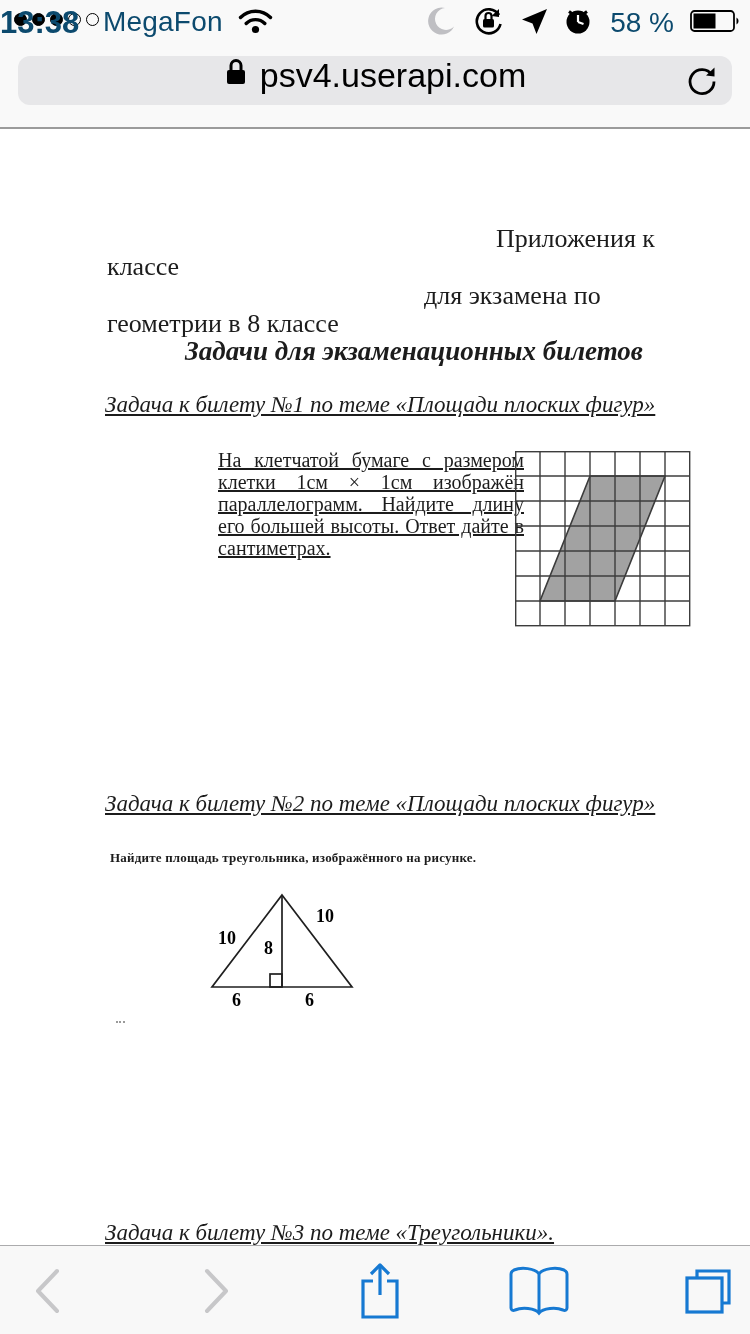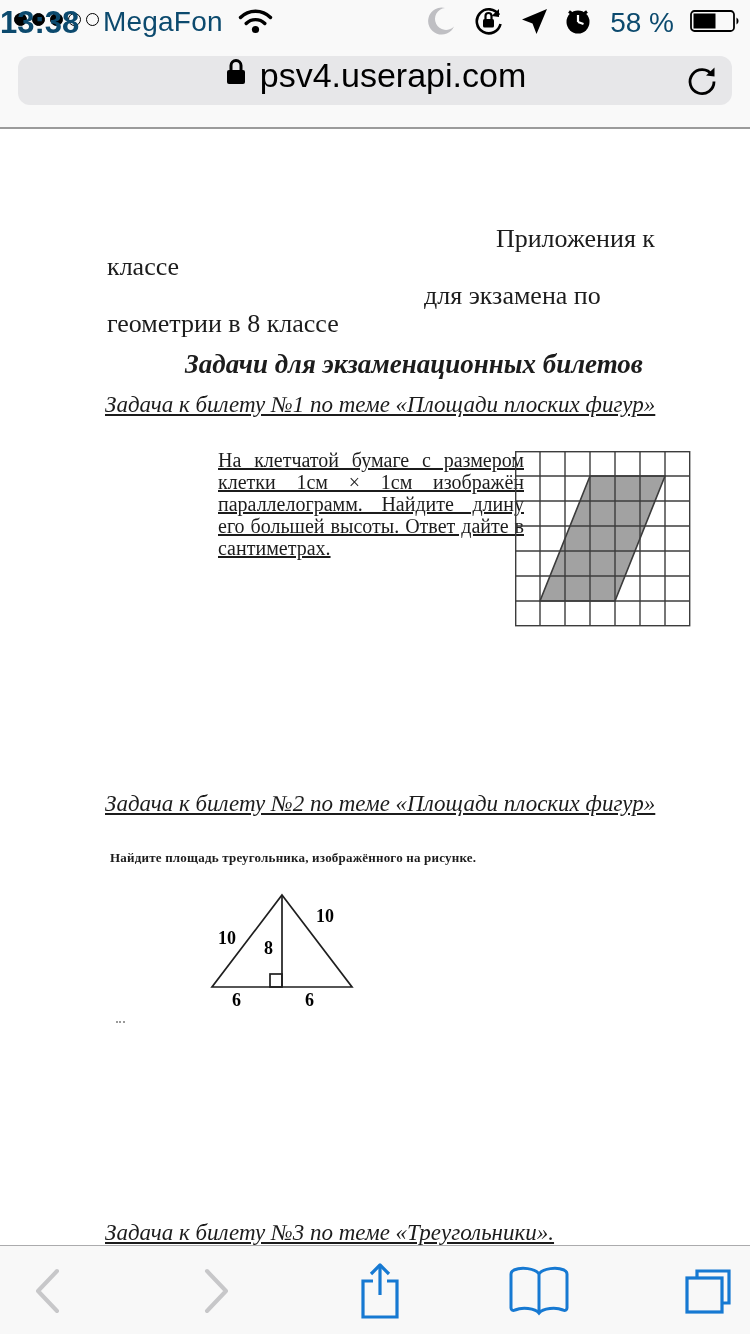--- a/index.html
+++ b/index.html
@@ -127,21 +127,21 @@
 
     <div class="chrome-sep"></div>
   </div>
 
   <div class="doc">
 
     <div class="doc-line" style="top:95px; left:105px; width:550px; text-align:right;">Приложения к</div>
     <div class="doc-line" style="top:123px; left:107px;">классе</div>
     <div class="doc-line" style="top:152px; left:424px;">для экзамена по</div>
     <div class="doc-line" style="top:180px; left:107px;">геометрии в 8 классе</div>
-    <div class="doc-title" style="top:220px; left:185px;">Задачи для экзаменационных билетов</div>
+    <div class="doc-title" style="top:207px; left:185px;">Задачи для экзаменационных билетов</div>
 
     <div class="prob-heading" style="top:263px;">Задача к билету №1  по теме «Площади плоских фигур»</div>
 
     <p class="prob1-text">На клетчатой бумаге с размером клетки 1см ×  1см изображён параллелограмм. Найдите длину его большей высоты. Ответ дайте в сантиметрах.</p>
 
     <div class="figure" style="left:515px; top:322px;">
       <svg width="176" height="176" viewBox="0 0 176 176">
         <polygon points="75,25 150,25 100,150 25,150" fill="#a2a2a2" stroke="#3c3c3c" stroke-width="1.6"></polygon>
         <g stroke="#3c3c3c" stroke-width="1.4">
           <rect x="0.7" y="0.7" width="174" height="174" fill="none"></rect>

